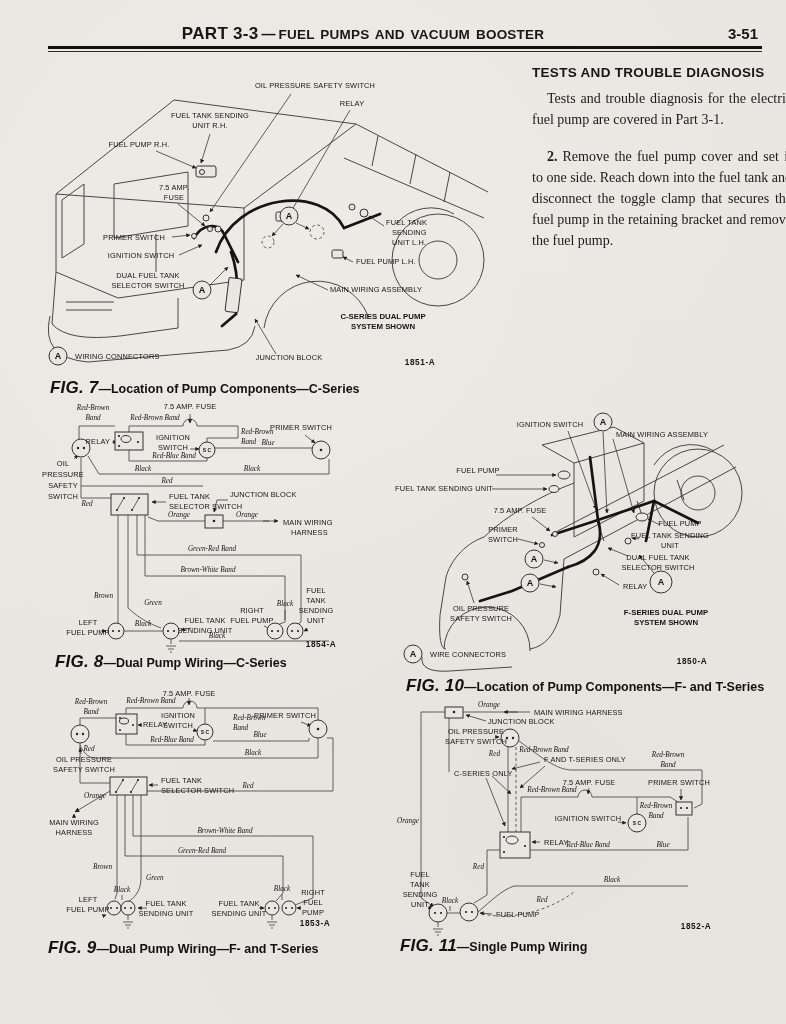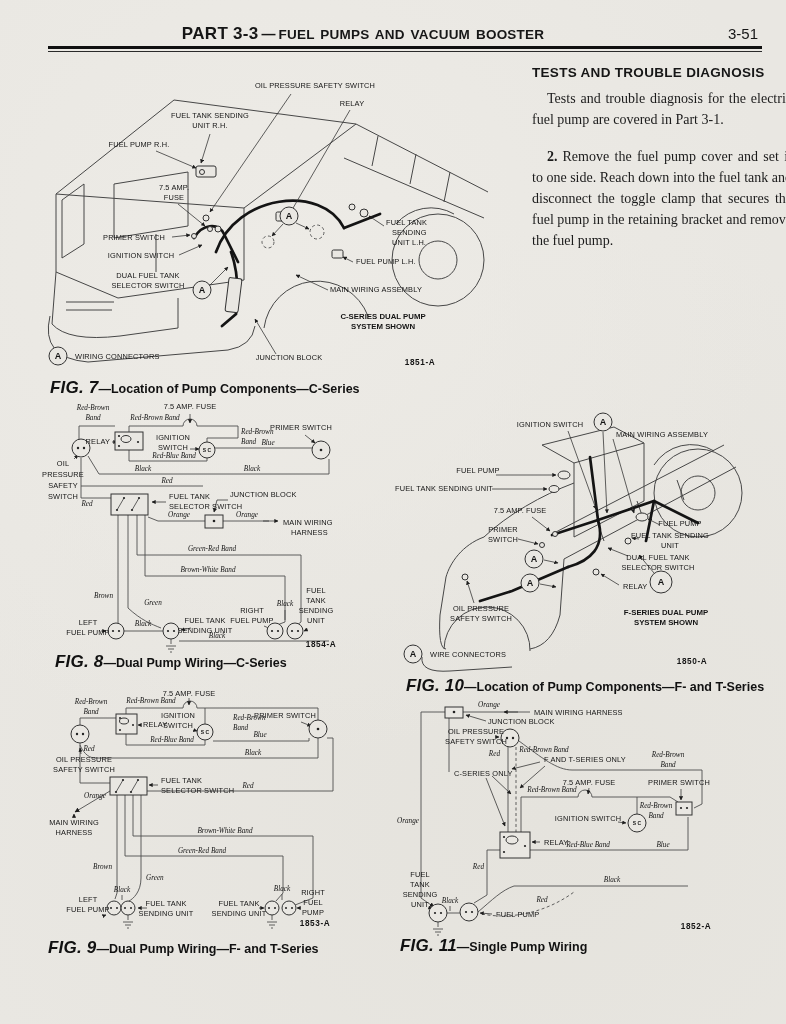--- a/index.html
+++ b/index.html
@@ -5,21 +5,21 @@
   html,body{margin:0;padding:0;background:#d8d6d0;}
   .page{position:relative;width:786px;height:1024px;background:#e9e7e2;
         background-image:radial-gradient(circle at 35% 25%, #edebe6 0%, rgba(0,0,0,0) 55%),
                          radial-gradient(circle at 70% 80%, #e5e3dd 0%, rgba(0,0,0,0) 60%);
         overflow:hidden;font-family:"Liberation Sans",sans-serif;color:#161616;}
   
   .hdr-title{position:absolute;top:24px;left:0;right:60px;text-align:center;white-space:nowrap;}
   .hdr-part{font-size:17px;font-weight:bold;letter-spacing:.3px;}
   .hdr-sep{font-size:14px;font-weight:bold;padding:0 3px;}
   .hdr-rest{font-size:13.5px;font-weight:bold;letter-spacing:.2px;word-spacing:2px;}
-  .hdr-page{position:absolute;top:25px;right:28px;font-size:15px;font-weight:normal;}
+  .hdr-page{position:absolute;top:25px;right:28px;font-size:15px;font-weight:bold;}
   .hdr-rule{position:absolute;top:46px;left:48px;right:24px;height:2px;
             border-top:3.5px solid #101010;border-bottom:1px solid #2a2a2a;}
   
   .tcol{position:absolute;left:532px;top:64px;width:260px;}
   .tcol h3{font-size:13.5px;font-weight:bold;letter-spacing:.3px;margin:14px 0 6px 0;line-height:1.35;}
   .tcol h3:first-child{margin-top:0;}
   .tcol p{font-family:"Liberation Serif",serif;font-size:14px;line-height:21px;
           text-align:justify;margin:6px 0;color:#1b1b1b;}
   .tcol p.step{text-indent:15px;margin:0;}
   .tcol p.first{text-indent:15px;margin-bottom:16px;}

